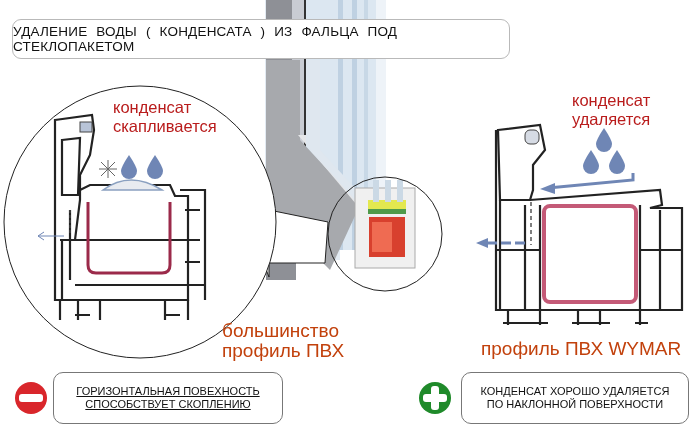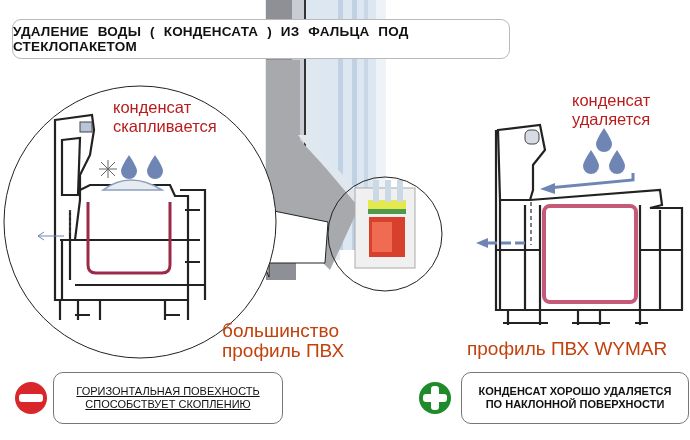--- a/index.html
+++ b/index.html
@@ -1,19 +1,19 @@
 <!DOCTYPE html>
 <html><head>
 <meta charset="utf-8">
 <style>
   html,body{margin:0;padding:0;background:#fff;}
   body{width:690px;height:440px;position:relative;overflow:hidden;font-family:"Liberation Sans",sans-serif;}
   .abs{position:absolute;}
   #title-box{left:12px;top:19px;width:496px;height:38px;border:1px solid #b9b9b9;border-radius:9px;background:#fff;
-    display:flex;align-items:center;justify-content:center;font-size:13.5px;color:#111;letter-spacing:0.2px;word-spacing:5px;z-index:3;font-weight:bold;}
+    display:flex;align-items:center;justify-content:center;font-size:13.5px;color:#111;letter-spacing:0.2px;word-spacing:5px;z-index:3;}
   .caption{color:#c2410c;font-size:19px;line-height:20px;}
   .label-blue{color:#b91c1c;font-size:16.5px;line-height:19px;}
   .note-box{border:1px solid #777;border-radius:10px;background:#fff;font-size:11px;line-height:13.5px;color:#111;text-align:center;
     display:flex;align-items:center;justify-content:center;}
   svg{position:absolute;left:0;top:0;}
 </style>
 </head>
 <body>
 
 <svg width="690" height="440">
@@ -119,26 +119,26 @@
 </div>
 <div class="abs caption" style="left:222px;top:321px;">
   <div>большинство</div>
   <div>профиль ПВХ</div>
 </div>
 
 <div class="abs label-blue" style="left:572px;top:91px;">
   <div>конденсат</div>
   <div>удаляется</div>
 </div>
-<div class="abs caption" style="left:467px;top:339px;text-align:center;">профиль ПВХ WYMAR</div>
+<div class="abs caption" style="left:481px;top:339px;text-align:center;">профиль ПВХ WYMAR</div>
 
 <div class="abs note-box" style="left:53px;top:372px;width:228px;height:50px;text-decoration:underline;">
   <div>
     <div>ГОРИЗОНТАЛЬНАЯ ПОВЕХНОСТЬ</div>
     <div>СПОСОБСТВУЕТ СКОПЛЕНИЮ</div>
   </div>
 </div>
-<div class="abs note-box" style="left:461px;top:372px;width:226px;height:50px;font-weight:bold;">
+<div class="abs note-box" style="left:461px;top:372px;width:226px;height:50px;">
   <div>
     <div>КОНДЕНСАТ ХОРОШО УДАЛЯЕТСЯ</div>
     <div>ПО НАКЛОННОЙ ПОВЕРХНОСТИ</div>
   </div>
 </div>
 
 </body></html>

